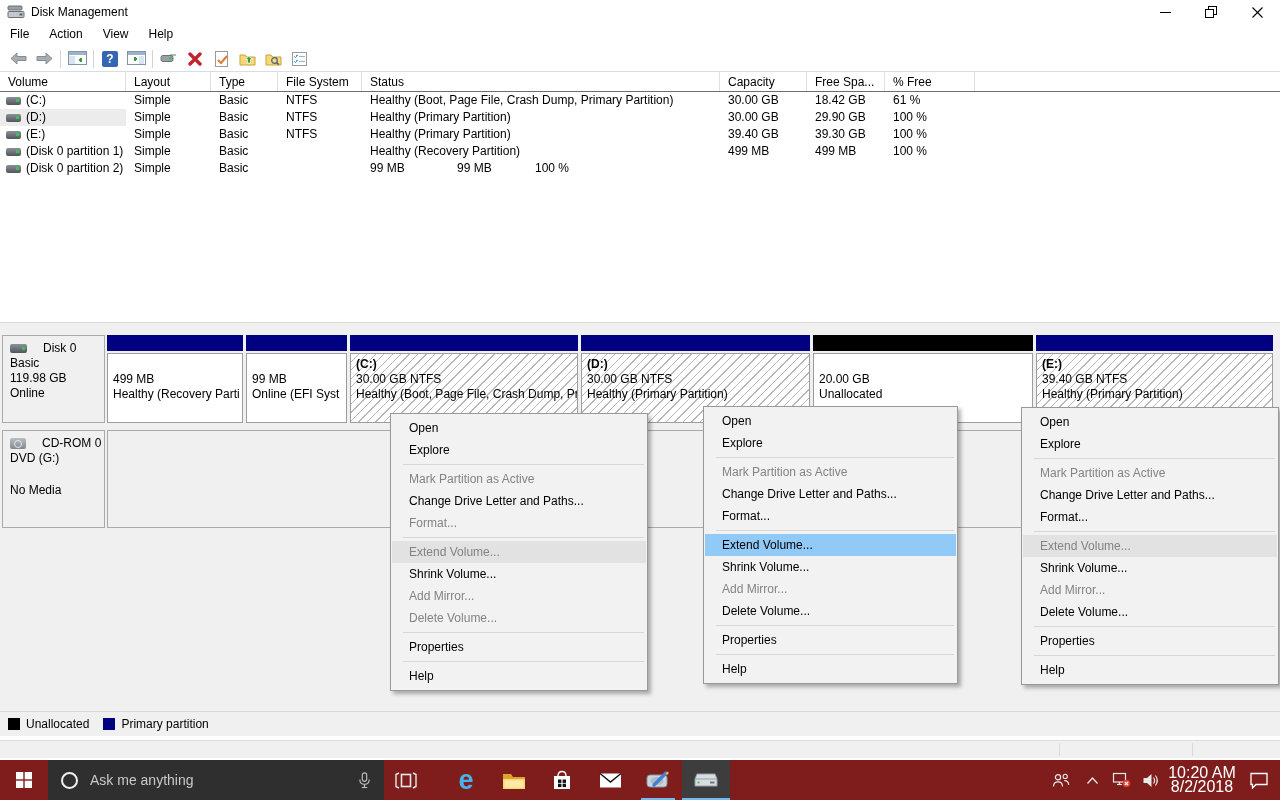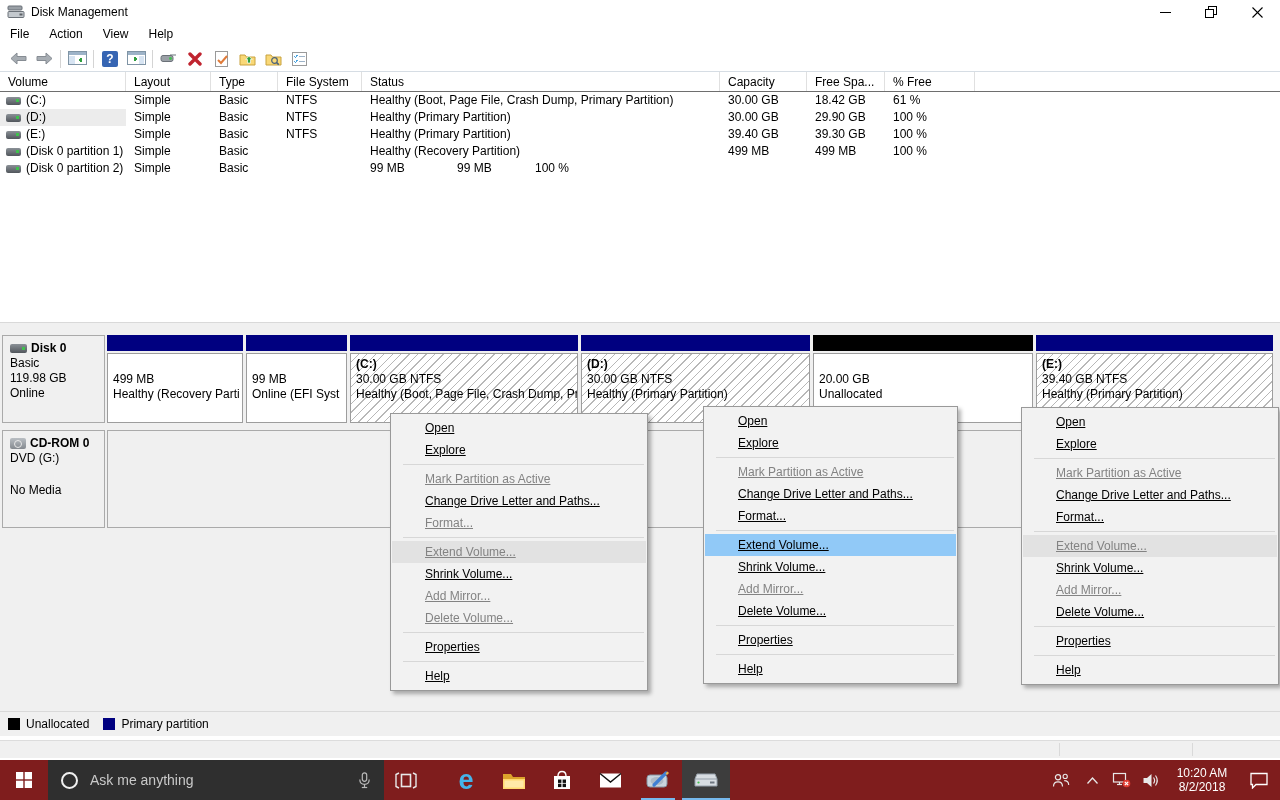--- a/index.html
+++ b/index.html
@@ -39,21 +39,21 @@
   .disk-glyph { width:15px; height:8px; border-radius:2px; flex:0 0 15px;
     background:linear-gradient(180deg,#8b9197,#51565c); position:relative; }
   .disk-glyph::after { content:""; position:absolute; right:2px; top:2.5px; width:3px; height:3px; background:#3fc24d; }
 
   
   .splitter { top:322px; left:0; width:1280px; height:8px; background:#f0f0f0; border-top:1px solid #d9d9d9; }
   .graphpane { top:330px; left:0; width:1280px; height:381px; background:#f0f0f0; }
 
   .disk-label { position:absolute; left:2px; width:103px; border:1px solid #aaa; background:#f0f0f0;
     font-size:12px; line-height:15px; padding:5px 2px 0 7px; overflow:hidden; }
-  .dl-name { font-weight:bold; display:flex; align-items:center; gap:4px; }
+  .dl-name { font-weight:normal; display:flex; align-items:center; gap:16px; }
   .drive-glyph { width:17px; height:9px; border-radius:2px; background:linear-gradient(180deg,#8b9197,#51565c); position:relative; flex:0 0 17px;}
   .drive-glyph::after { content:""; position:absolute; right:2px; top:3px; width:3px; height:3px; background:#3fc24d; }
   .cd-glyph { width:16px; height:11px; border-radius:2px; background:linear-gradient(180deg,#b9bec3,#84898f); position:relative; flex:0 0 16px;}
   .cd-glyph::after { content:""; position:absolute; left:4px; top:2px; width:6px; height:6px; border:1px solid #e8e8e8; border-radius:50%; }
 
   .part { position:absolute; top:5px; height:88px; }
   .part-head { height:16px; background:#000080; }
   .part-head.black { background:#000000; }
   .part-body { margin-top:2px; height:70px; background:#fff; border:1px solid #9d9d9d;
     font-size:12px; line-height:15px; padding:3px 0 0 5px; overflow:hidden; white-space:nowrap; }
@@ -65,39 +65,39 @@
   .legendbar { top:711px; left:0; width:1280px; height:25px; background:#f0f0f0; border-top:1px solid #d9d9d9;
     display:flex; align-items:center; font-size:12px; padding-left:8px; }
   .lg-sq { width:12px; height:12px; margin-right:6px; }
   .lg-item { display:flex; align-items:center; margin-right:14px; }
   .statusbar { top:740px; left:0; width:1280px; height:18px; background:#f0f0f0; border-top:1px solid #dcdcdc; }
   .sb-sep { position:absolute; top:2px; bottom:2px; width:1px; background:#d9d9d9; }
 
   
   .cmenu { position:absolute; width:256px; background:#f2f2f2; border:1px solid #999;
     padding:3px 1px; font-size:12px; z-index:30; box-shadow:3px 3px 4px rgba(0,0,0,0.3); }
-  .mi { height:22px; line-height:22px; padding-left:33px; white-space:nowrap; overflow:hidden;text-decoration:underline; }
+  .mi { height:22px; line-height:22px; padding-left:17px; white-space:nowrap; overflow:hidden; }
   .mi.disabled { color:#838383; }
   .mi.hover-gray { background:#e2e2e2; }
   .mi.hover-blue { background:#91c9f7; }
   .msep { height:1px; background:#d7d7d7; margin:3px 2px 3px 11px; }
 
   
   .taskbar { top:760px; left:0; width:1280px; height:40px; background:#7f1d1d; display:flex; align-items:center; z-index:40; }
   .tk-slot { width:48px; height:40px; display:flex; align-items:center; justify-content:center; position:relative; flex:0 0 auto; }
   .tk-slot.running::after { content:""; position:absolute; bottom:0; left:7px; right:7px; height:2px; background:#76b9ed; }
   .tk-slot.active { background:#3d3d3d; }
   .tk-slot.active::after { left:0; right:0; }
   .search-box { width:336px; height:40px; background:#2f2f2f; display:flex; align-items:center; flex:0 0 auto; }
   .cortana-ring { width:17px; height:17px; border:2px solid #f0f0f0; border-radius:50%; margin:0 12px 0 13px; }
   .search-text { font-size:14px; color:#c9c9c9; flex:1; }
   .tk-gap { width:14px; flex:0 0 auto; }
   .tray { margin-left:auto; display:flex; align-items:center; height:40px; }
   .tray-btn { height:40px; display:flex; align-items:center; justify-content:center; }
-  .clock { font-size:12px; color:#fff; text-align:center; line-height:14px; width:72px; }
+  .clock { font-size:16px; color:#fff; text-align:center; line-height:14px; width:72px; }
   .edge-e { font-size:27px; font-weight:bold; color:#45b4ea; line-height:27px; }
 </style>
 </head>
 <body>
 
 <div class="abs titlebar">
   <svg class="title-icon" viewBox="0 0 18 14">
     <rect x="1" y="1" width="14" height="4" rx="1" fill="#9aa0a6" stroke="#6b7178" stroke-width="1"></rect>
     <rect x="1" y="6.5" width="16" height="6" rx="1" fill="#c3c8cd" stroke="#6b7178" stroke-width="1"></rect>
     <rect x="12.5" y="8.5" width="3" height="2" fill="#5d6artifact167" opacity="0"></rect>

